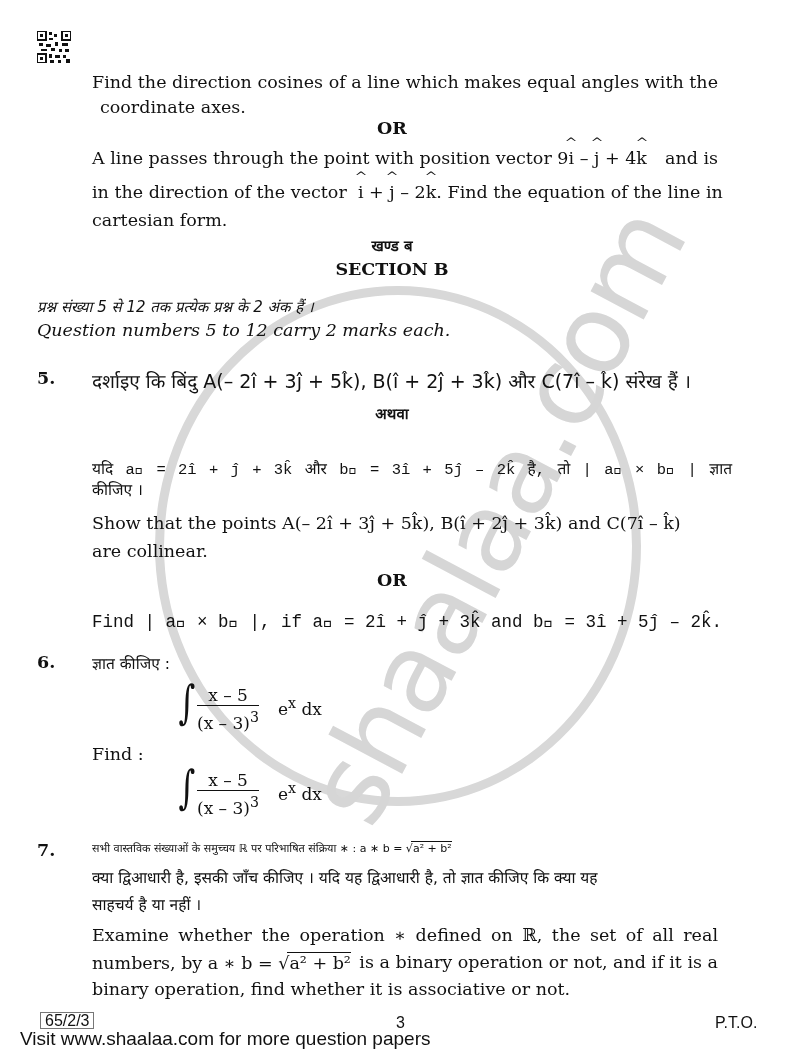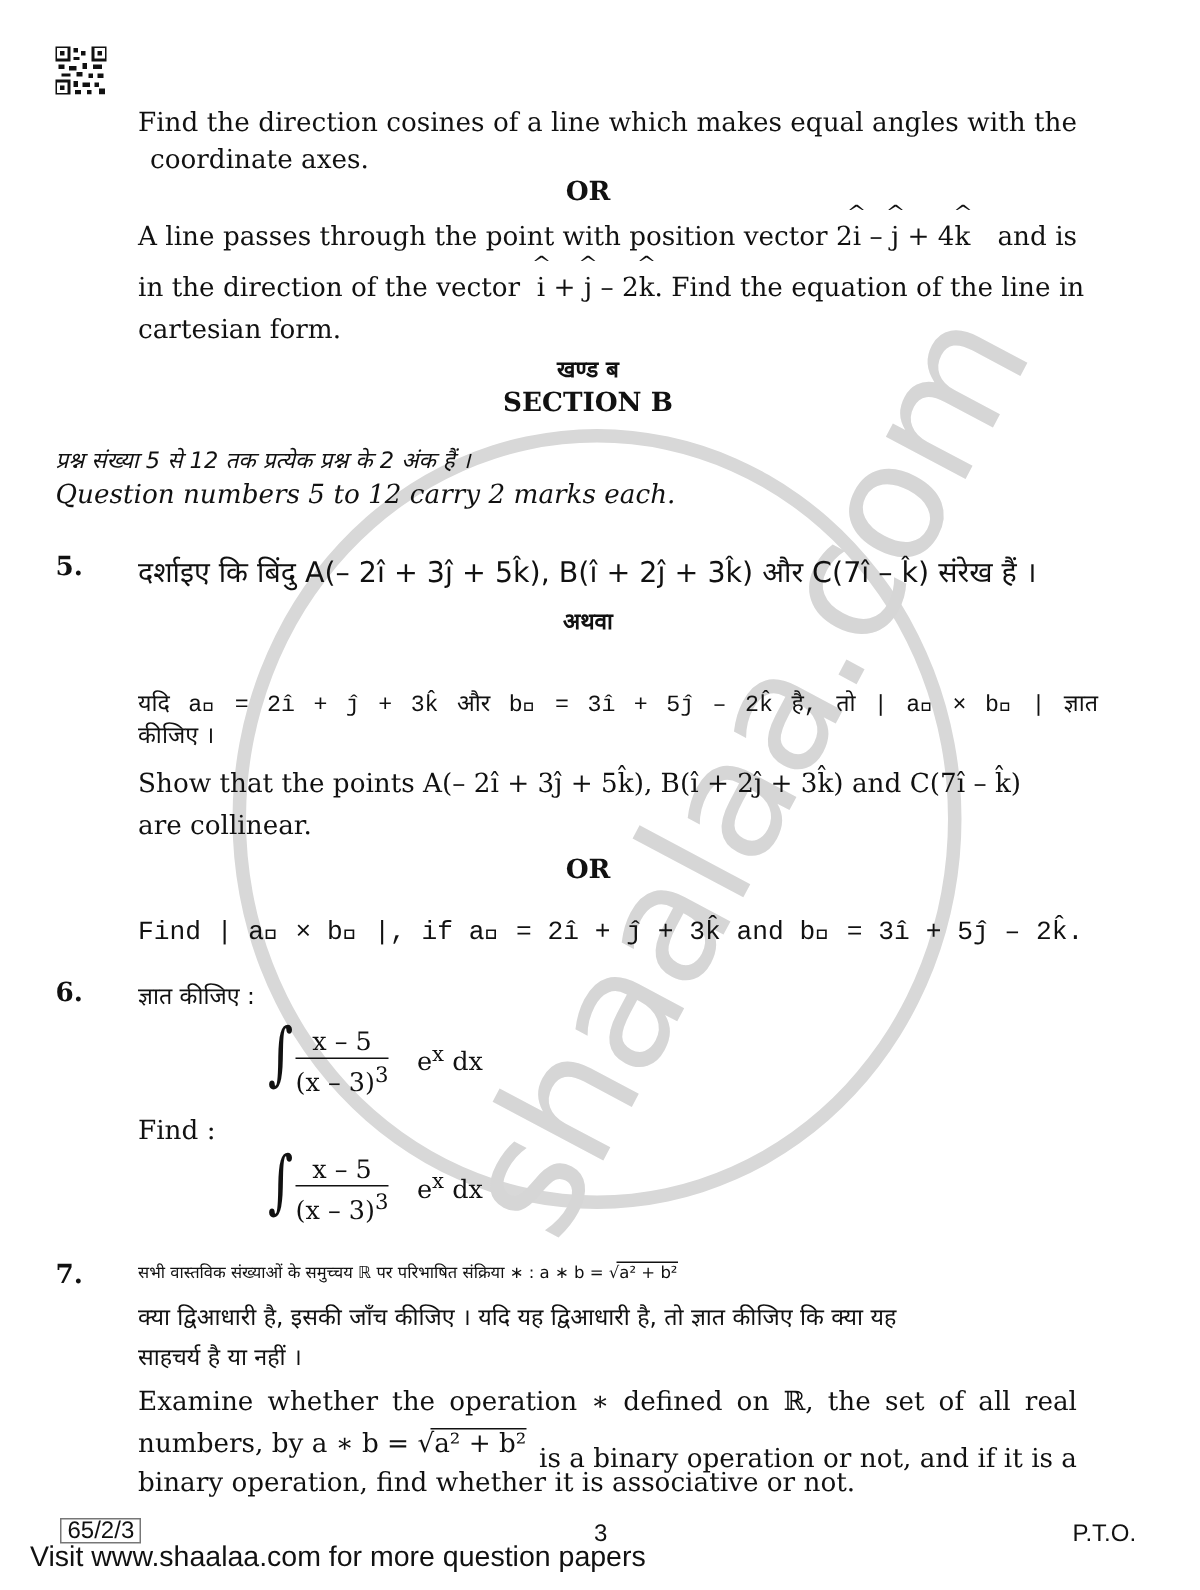--- a/index.html
+++ b/index.html
@@ -67,21 +67,21 @@
   <div class="watermark"></div>
   <div class="wm-text">shaalaa.com</div>
 
   <div class="content">
 
     <div class="line just" style="left:92px; top:72px; width:626px;">Find the direction cosines of a line which makes equal angles with the</div>
     <div class="line" style="left:100px; top:97px;">coordinate axes.</div>
     <div class="center bold" style="top:118px;">OR</div>
 
     <div class="line" style="left:92px; top:148px; width:626px;">
-      <span>A line passes through the point with position vector 2</span><span class="hat">i</span> – <span class="hat">j</span> + 4<span class="hat">k</span>
+      <span>A line passes through the point with position vector 9</span><span class="hat">i</span> – <span class="hat">j</span> + 4<span class="hat">k</span>
       <span style="position:absolute; right:0;">and is</span>
     </div>
     <div class="line" style="left:92px; top:182px; width:626px;">
       <span>in the direction of the vector</span>
       &nbsp;<span class="hat">i</span> + <span class="hat">j</span> – 2<span class="hat">k</span><span>. Find the equation of the line in</span>
     </div>
     <div class="line" style="left:92px; top:210px;">cartesian form.</div>
 
     <div class="center bold" style="top:235px; left:0; font-family:'DejaVu Sans', sans-serif; font-size:15px;">खण्ड ब</div>
     <div class="center bold" style="top:259px;">SECTION B</div>
@@ -124,21 +124,21 @@
     <div class="qnum" style="top:840px;">7.</div>
     <div class="line" style="left:92px; top:840px; font-family:'DejaVu Sans', sans-serif; font-size:11px;">
       <span>सभी वास्तविक संख्याओं के समुच्चय ℝ पर परिभाषित संक्रिया ∗ : a ∗ b =</span> √<span class="sqrt">a² + b²</span>
     </div>
     <div class="line" style="left:92px; top:866px; font-family:'DejaVu Sans', sans-serif; font-size:15.5px;">क्या द्विआधारी है, इसकी जाँच कीजिए । यदि यह द्विआधारी है, तो ज्ञात कीजिए कि क्या यह</div>
     <div class="line" style="left:92px; top:893px; font-family:'DejaVu Sans', sans-serif; font-size:15.5px;">साहचर्य है या नहीं ।</div>
 
     <div class="line just" style="left:92px; top:925px; width:626px;">Examine whether the operation ∗ defined on ℝ, the set of all real</div>
     <div class="line" style="left:92px; top:952px; width:626px;">
       <span>numbers, by a ∗ b =</span> √<span class="sqrt">a² + b²</span>
-      <span style="position:absolute; right:0;margin-top:11px;">is a binary operation or not, and if it is a</span>
+      <span style="position:absolute; right:0;">is a binary operation or not, and if it is a</span>
     </div>
     <div class="line" style="left:92px; top:979px;">binary operation, find whether it is associative or not.</div>
 
     <div class="code-box">65/2/3</div>
     <div class="footer" style="left:396px;">3</div>
     <div class="footer" style="left:715px;">P.T.O.</div>
     <div class="visit">Visit www.shaalaa.com for more question papers</div>
   </div>
 </div>
 

